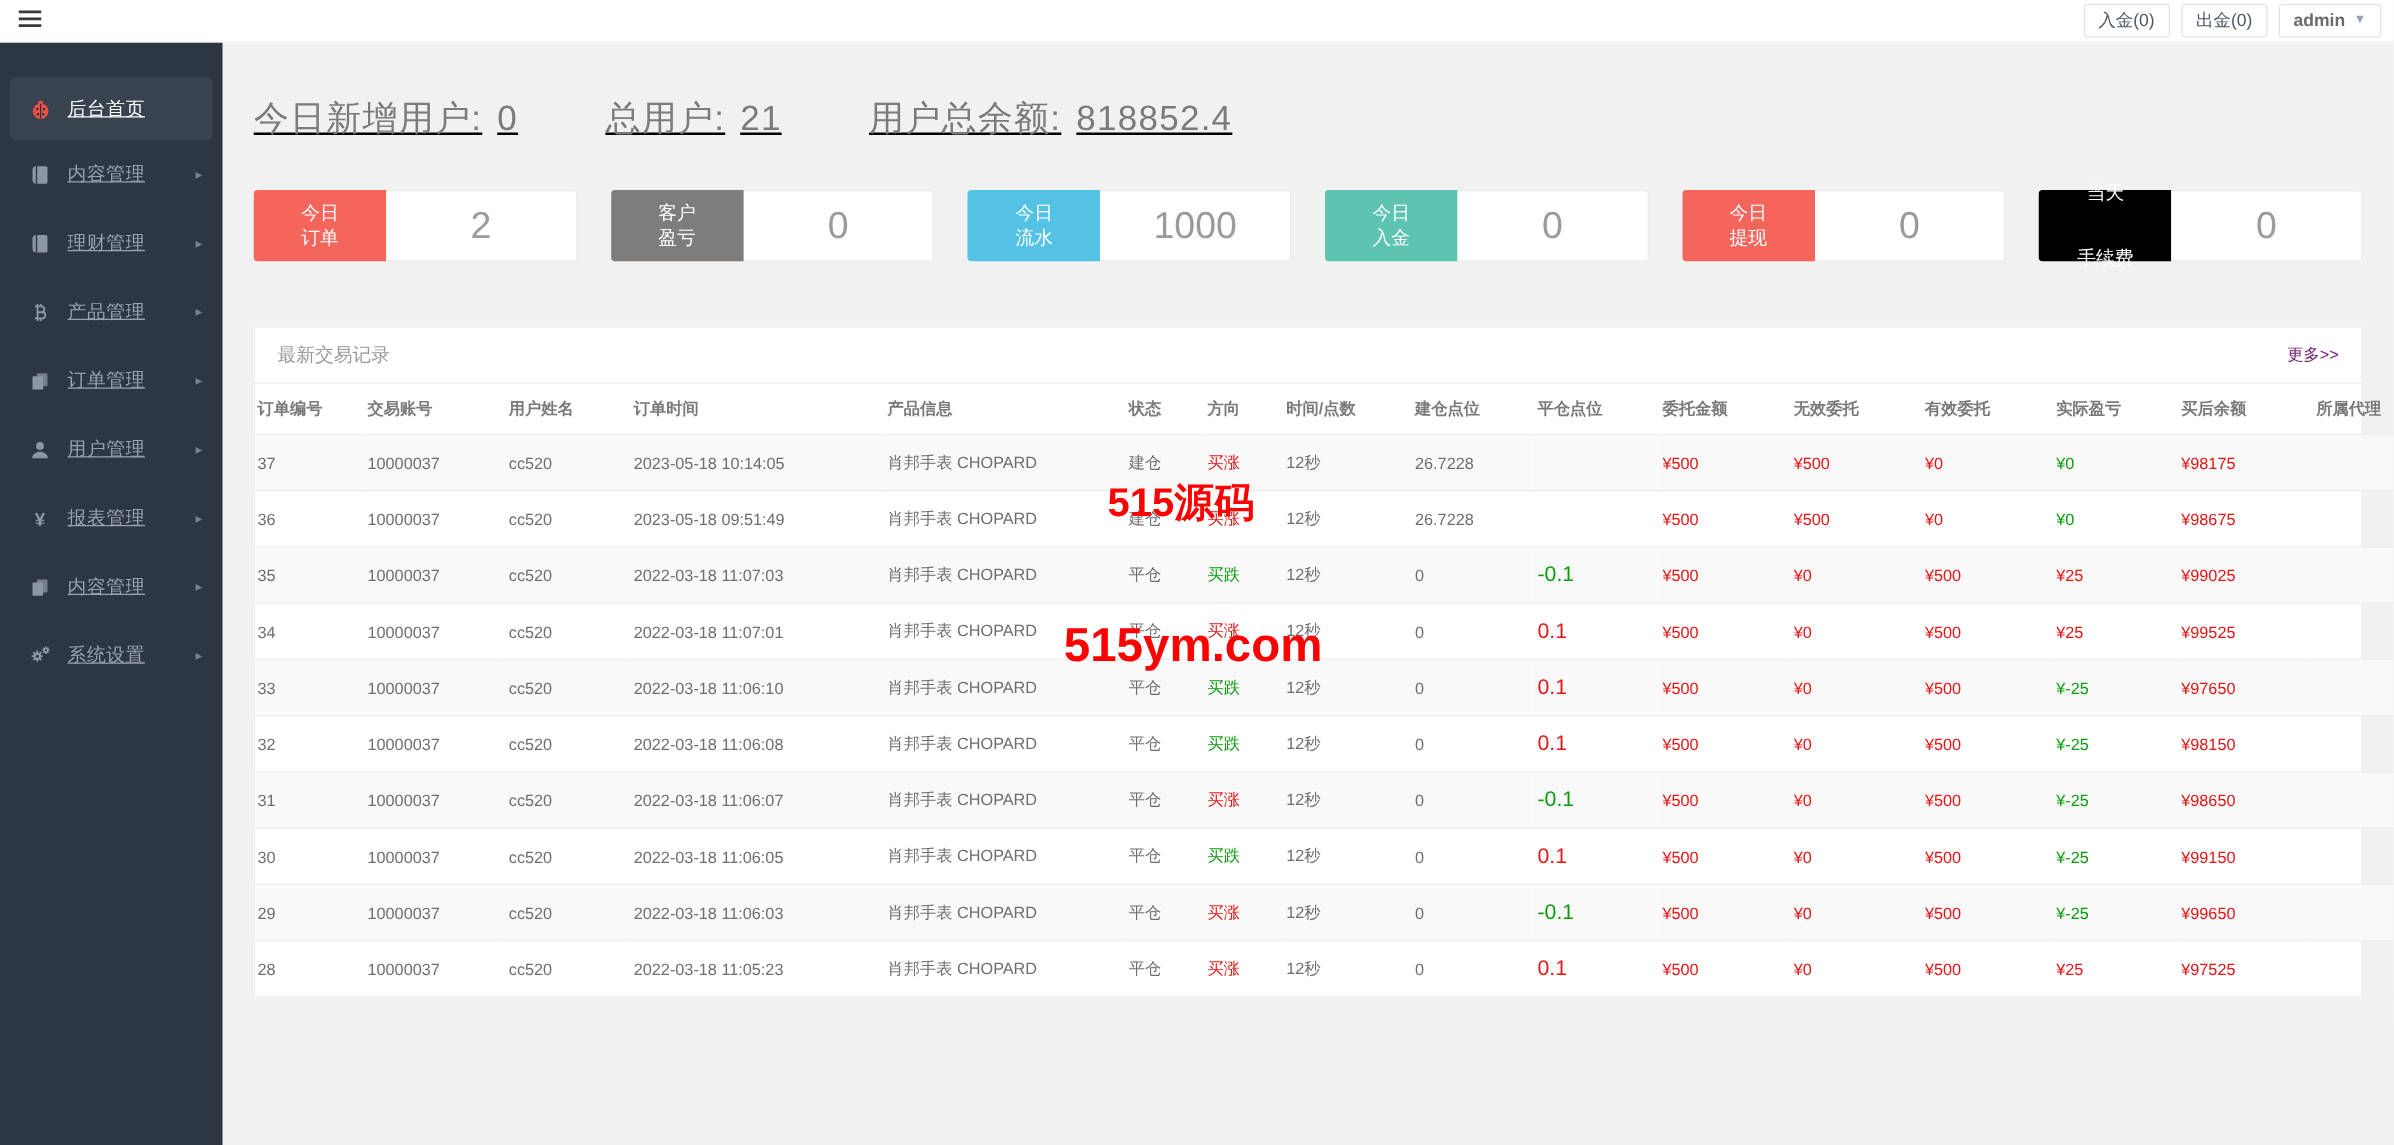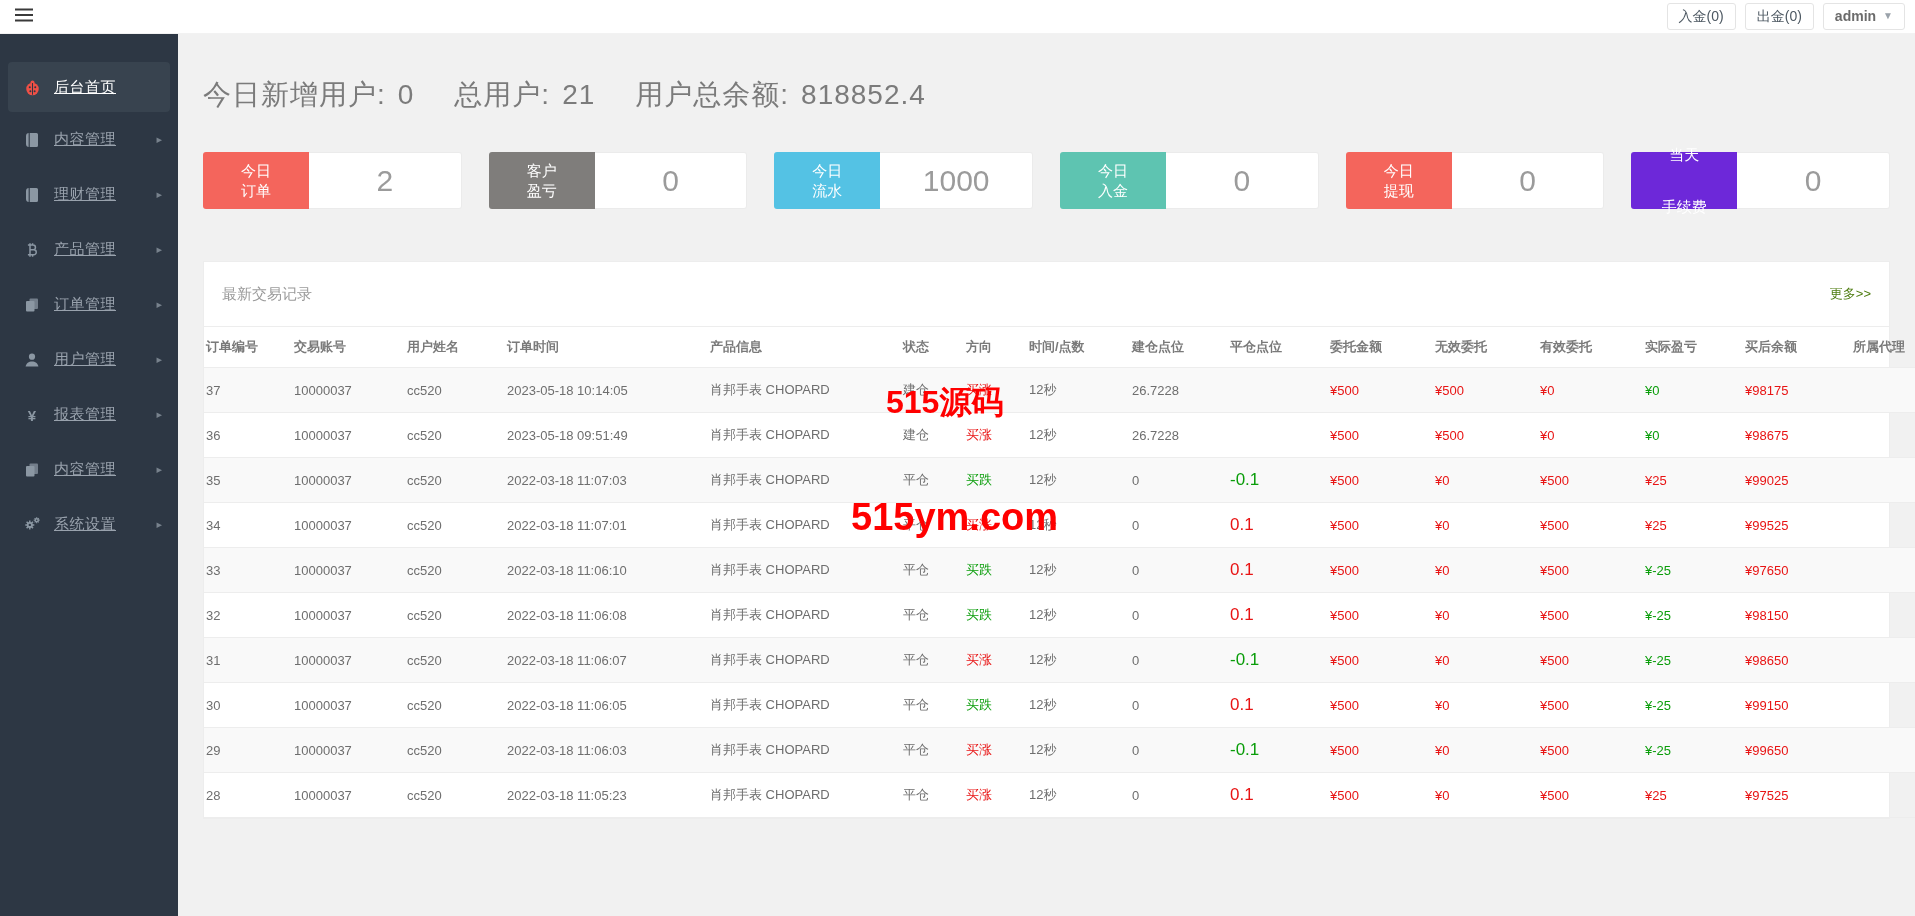--- a/index.html
+++ b/index.html
@@ -37,44 +37,44 @@
   }
   .side-item.active{
     height:50px;margin:0 8px;padding-left:14px;border-radius:4px;
     background:#38434f;color:#fff;
   }
   .s-icon{width:20px;display:inline-flex;justify-content:center;align-items:center;}
   .s-label{margin-left:12px;letter-spacing:.5px;text-decoration:underline;}
   .s-arrow{position:absolute;right:16px;font-size:11px;color:#78828d;}
   
   .main{margin-left:178px;padding:0 25px;position:relative;z-index:1;}
-  .stats{margin-top:42px;display:flex;gap:40px;align-items:flex-end;}
+  .stats{margin-top:42px;display:flex;gap:70px;align-items:flex-end;text-decoration:underline;}
   .stat{font-size:28px;color:#7b7b7b;letter-spacing:1px;}
   .stat-value{margin-left:12px;}
   
   .cards{display:flex;gap:27px;margin-top:38px;}
   .card{flex:1;height:57px;display:flex;}
   .card-label{
     width:106px;color:#fff;font-size:15px;line-height:1.3;
     display:flex;flex-direction:column;align-items:center;justify-content:center;
     border-radius:3px 0 0 3px;text-align:center;
   }
   .card-value{
     flex:1;background:#fff;border:1px solid #ebebeb;border-left:none;
     border-radius:0 3px 3px 0;display:flex;align-items:center;justify-content:center;
     font-size:30px;font-weight:300;color:#9b9b9b;
   }
   
   .panel{margin-top:52px;background:#fff;border:1px solid #ededed;}
   .panel-head{
     height:44px;display:flex;align-items:center;justify-content:space-between;
-    padding:10px 18px;border-bottom:1px solid #ededed;
+    padding:0 18px;border-bottom:1px solid #ededed;
   }
   .panel-title{font-size:15px;color:#9a9a9a;}
-  .more-link{font-size:13px;color:#4d7c0f;text-decoration:none;cursor:pointer;}
+  .more-link{font-size:13px;color:#701a75;text-decoration:none;cursor:pointer;}
   table{width:100%;border-collapse:collapse;table-layout:fixed;}
   thead th{
     font-size:13px;color:#7a7a7a;text-align:left;font-weight:bold;
     padding:11px 4px;border-bottom:1px solid #ededed;white-space:nowrap;
   }
   tbody td{
     font-size:13px;color:#6e6e6e;padding:0 4px;height:44px;
     border-bottom:1px solid #ededed;white-space:nowrap;overflow:hidden;
   }
   tbody tr:nth-child(odd){background:#f9f9f9;}
@@ -256,21 +256,21 @@
         <div class="card-value">0</div>
       </div>
       <div class="card">
         <div class="card-label" style="background: rgb(244, 101, 92);">
           <span>今日</span>
           <span>提现</span>
         </div>
         <div class="card-value">0</div>
       </div>
       <div class="card">
-        <div class="card-label" style="background: #6d28d9; gap: 32px;">
+        <div class="card-label" style="background: #000000; gap: 32px;">
           <span>当天</span>
           <span>手续费</span>
         </div>
         <div class="card-value">0</div>
       </div>
     </div>
 
   <div class="panel">
     <div class="panel-head">
       <span class="panel-title">最新交易记录</span>

